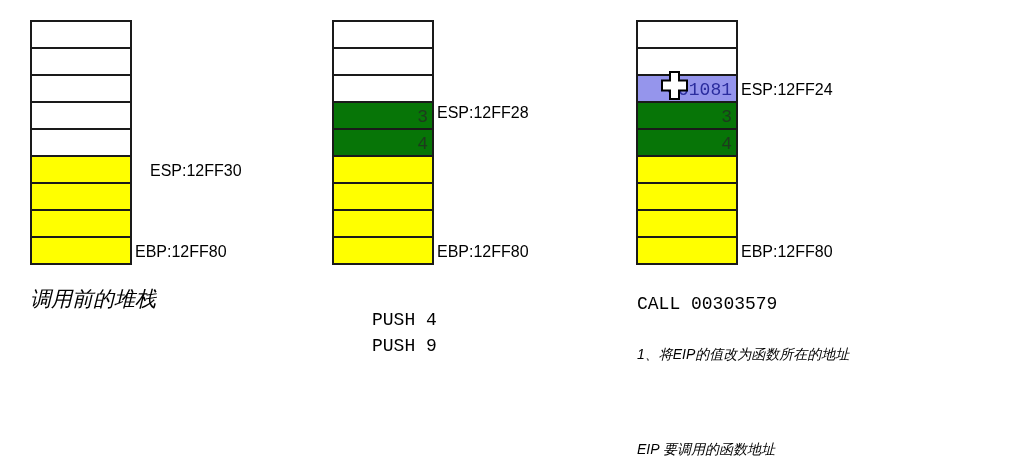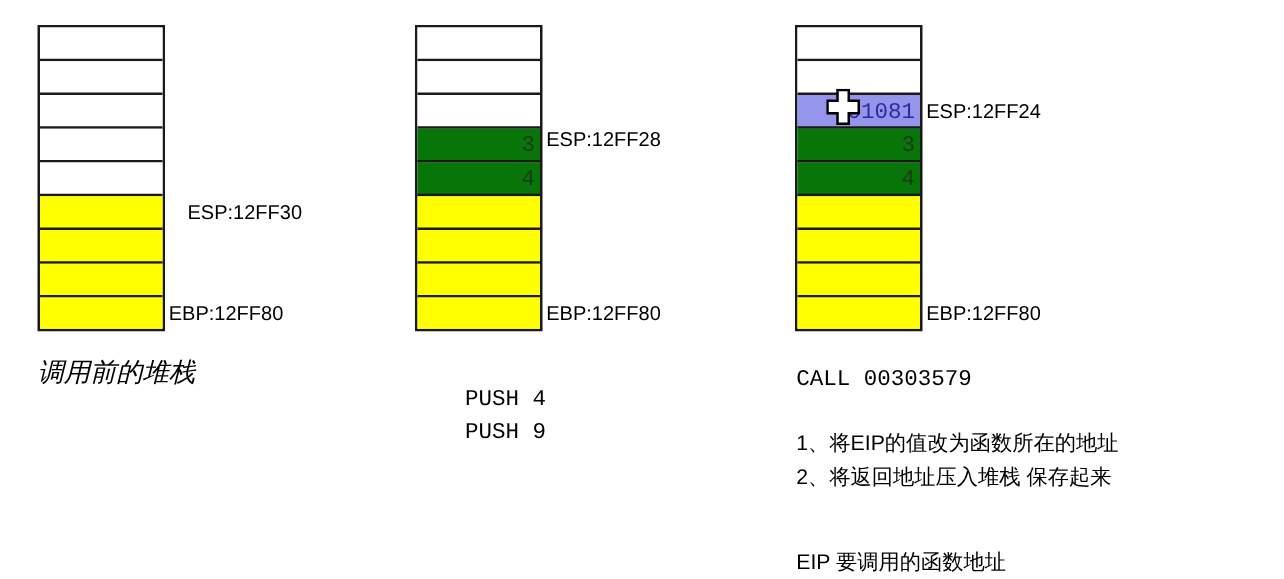--- a/index.html
+++ b/index.html
@@ -60,23 +60,24 @@
   }
   .caption-mono {
     position: absolute;
     font-family: "Liberation Mono", monospace;
     font-size: 18px;
     line-height: 26px;
     white-space: nowrap;
   }
   .notes {
     position: absolute;
-    font-size: 17px;
+    font-size: 14px;
     line-height: 27px;
     white-space: nowrap;
+    font-style: italic;
   }
   .cursor-icon {
     position: absolute;
     left: 661px;
     top: 71px;
     width: 27px;
     height: 29px;
   }
 </style>
 </head>
@@ -132,21 +133,20 @@
   <div>PUSH 4</div>
   <div>PUSH 9</div>
 </div>
 
 <div class="caption-mono" style="left:637px; top:291px;">
   <div>CALL 00303579</div>
 </div>
 
 <div class="notes" style="left:637px; top:341px;">
   <div>1、将EIP的值改为函数所在的地址</div>
-  <div>2、将返回地址压入堆栈 保存起来</div>
 </div>
 
 <div class="notes" style="left:637px; top:436px;">
   <div>EIP 要调用的函数地址</div>
 </div>
 
 <svg class="cursor-icon" viewBox="0 0 27 29">
   <path d="M9 1 H18 V9.5 H26 V19.5 H18 V28 H9 V19.5 H1 V9.5 H9 Z" fill="#ffffff" stroke="#000000" stroke-width="2"></path>
 </svg>
 

